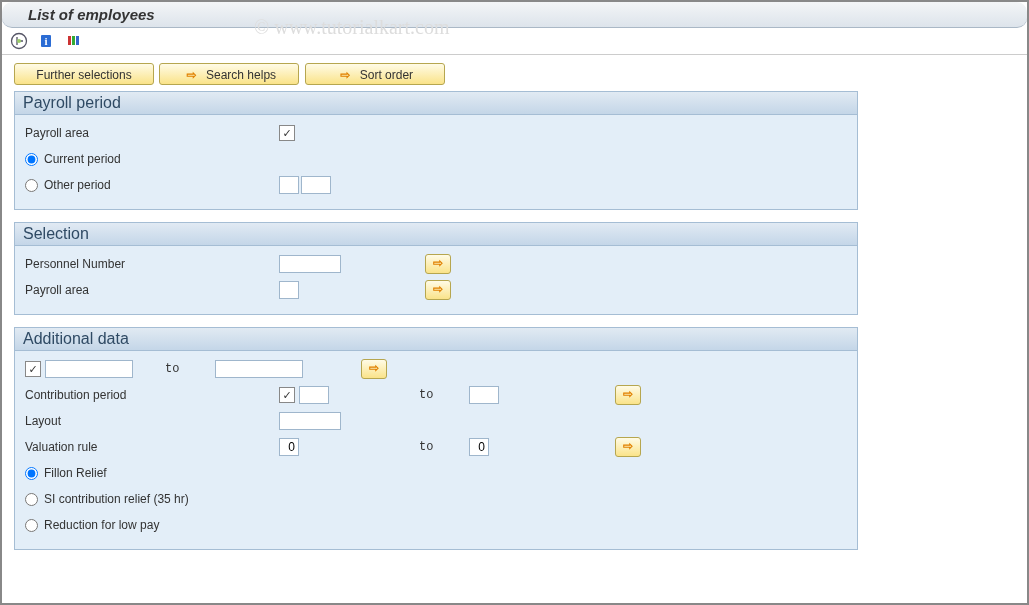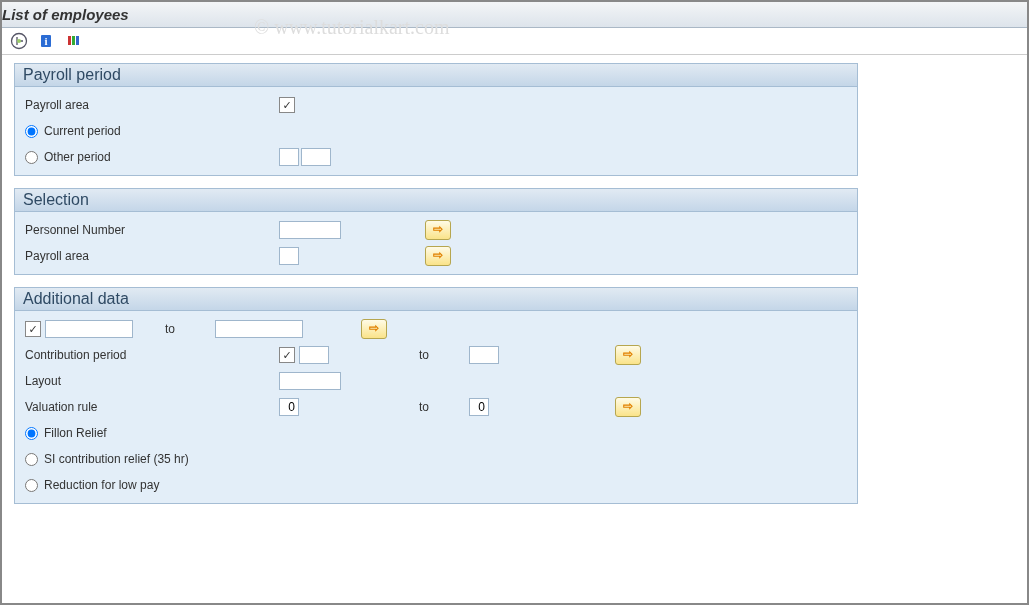--- a/index.html
+++ b/index.html
@@ -10,25 +10,26 @@
     background: #fff;
     color: #333;
     width: 1029px;
     height: 605px;
     overflow: hidden;
     border: 2px solid #888;
   }
   .title-bar {
     background: linear-gradient(#f3f5f7, #dde4eb);
     border-bottom: 1px solid #aab8c6;
-    padding: 4px 0;
+    padding: 4px 26px;
     font-size: 15px;
     font-weight: bold;
     font-style: italic;
     color: #333;
+    border-radius: 10px;
   }
   .toolbar {
     padding: 4px 8px;
     border-bottom: 1px solid #ccc;
   }
   .toolbar .tool-icon {
     display: inline-block;
     width: 20px;
     height: 18px;
     margin-right: 4px;
@@ -81,21 +82,21 @@
     width: 844px;
   }
   .group-header {
     background: linear-gradient(#e1eaf3, #c4d6e8);
     border-bottom: 1px solid #a5bdd4;
     padding: 2px 8px;
     font-size: 16px;
     color: #2f4a64;
   }
   .group-body {
-    padding: 6px 10px 4px 10px;
+    padding: 6px 10px 10px 10px;
     border-radius: 15px;
   }
   .row {
     display: flex;
     align-items: center;
     height: 24px;
     margin-bottom: 2px;
   }
   .label-col {
     width: 254px;
@@ -124,21 +125,21 @@
     border:1px solid #b6a64f;
     border-radius:3px;
     cursor:pointer;
     text-align:center;
     line-height:16px;
     color:#e08000;
     font-weight:bold;
     margin-left: 6px;
   }
   .col2 { width: 140px; display:flex; align-items:center;}
-  .col-to { width: 50px; }
+  .col-to { width: 50px; font-family: Liberation Mono, monospace; }
   .col3 { width: 140px; display:flex; align-items:center;}
   input[type=radio] { margin:0 4px 0 0; vertical-align:middle;}
 </style>
 </head>
 <body>
 
 <div class="title-bar">List of employees</div>
 
 <div class="toolbar">
   <span class="tool-icon">
@@ -160,20 +161,33 @@
         <rect x="7" y="4" width="3" height="9" fill="#3a3"></rect>
         <rect x="11" y="4" width="3" height="9" fill="#36c"></rect>
       </svg>
   </span>
 </div>
 
 <div class="watermark">© www.tutorialkart.com</div>
 
 <div class="content">
 
+  <div class="button-row">
+    <button class="sap-btn wide">
+      <span class="btn-label">Further selections</span>
+    </button>
+    <button class="sap-btn wide">
+      <span class="arrow-icon">⇨</span>
+      <span class="btn-label">Search helps</span>
+    </button>
+    <button class="sap-btn wide">
+      <span class="arrow-icon">⇨</span>
+      <span class="btn-label">Sort order</span>
+    </button>
+  </div>
 
   <div class="group">
     <div class="group-header">Payroll period</div>
     <div class="group-body">
       <div class="row">
         <div class="label-col">Payroll area</div>
         <span class="check-placeholder">✓</span>
       </div>
       <div class="row radio-row">
         <input type="radio" name="pp" checked="" style="">

